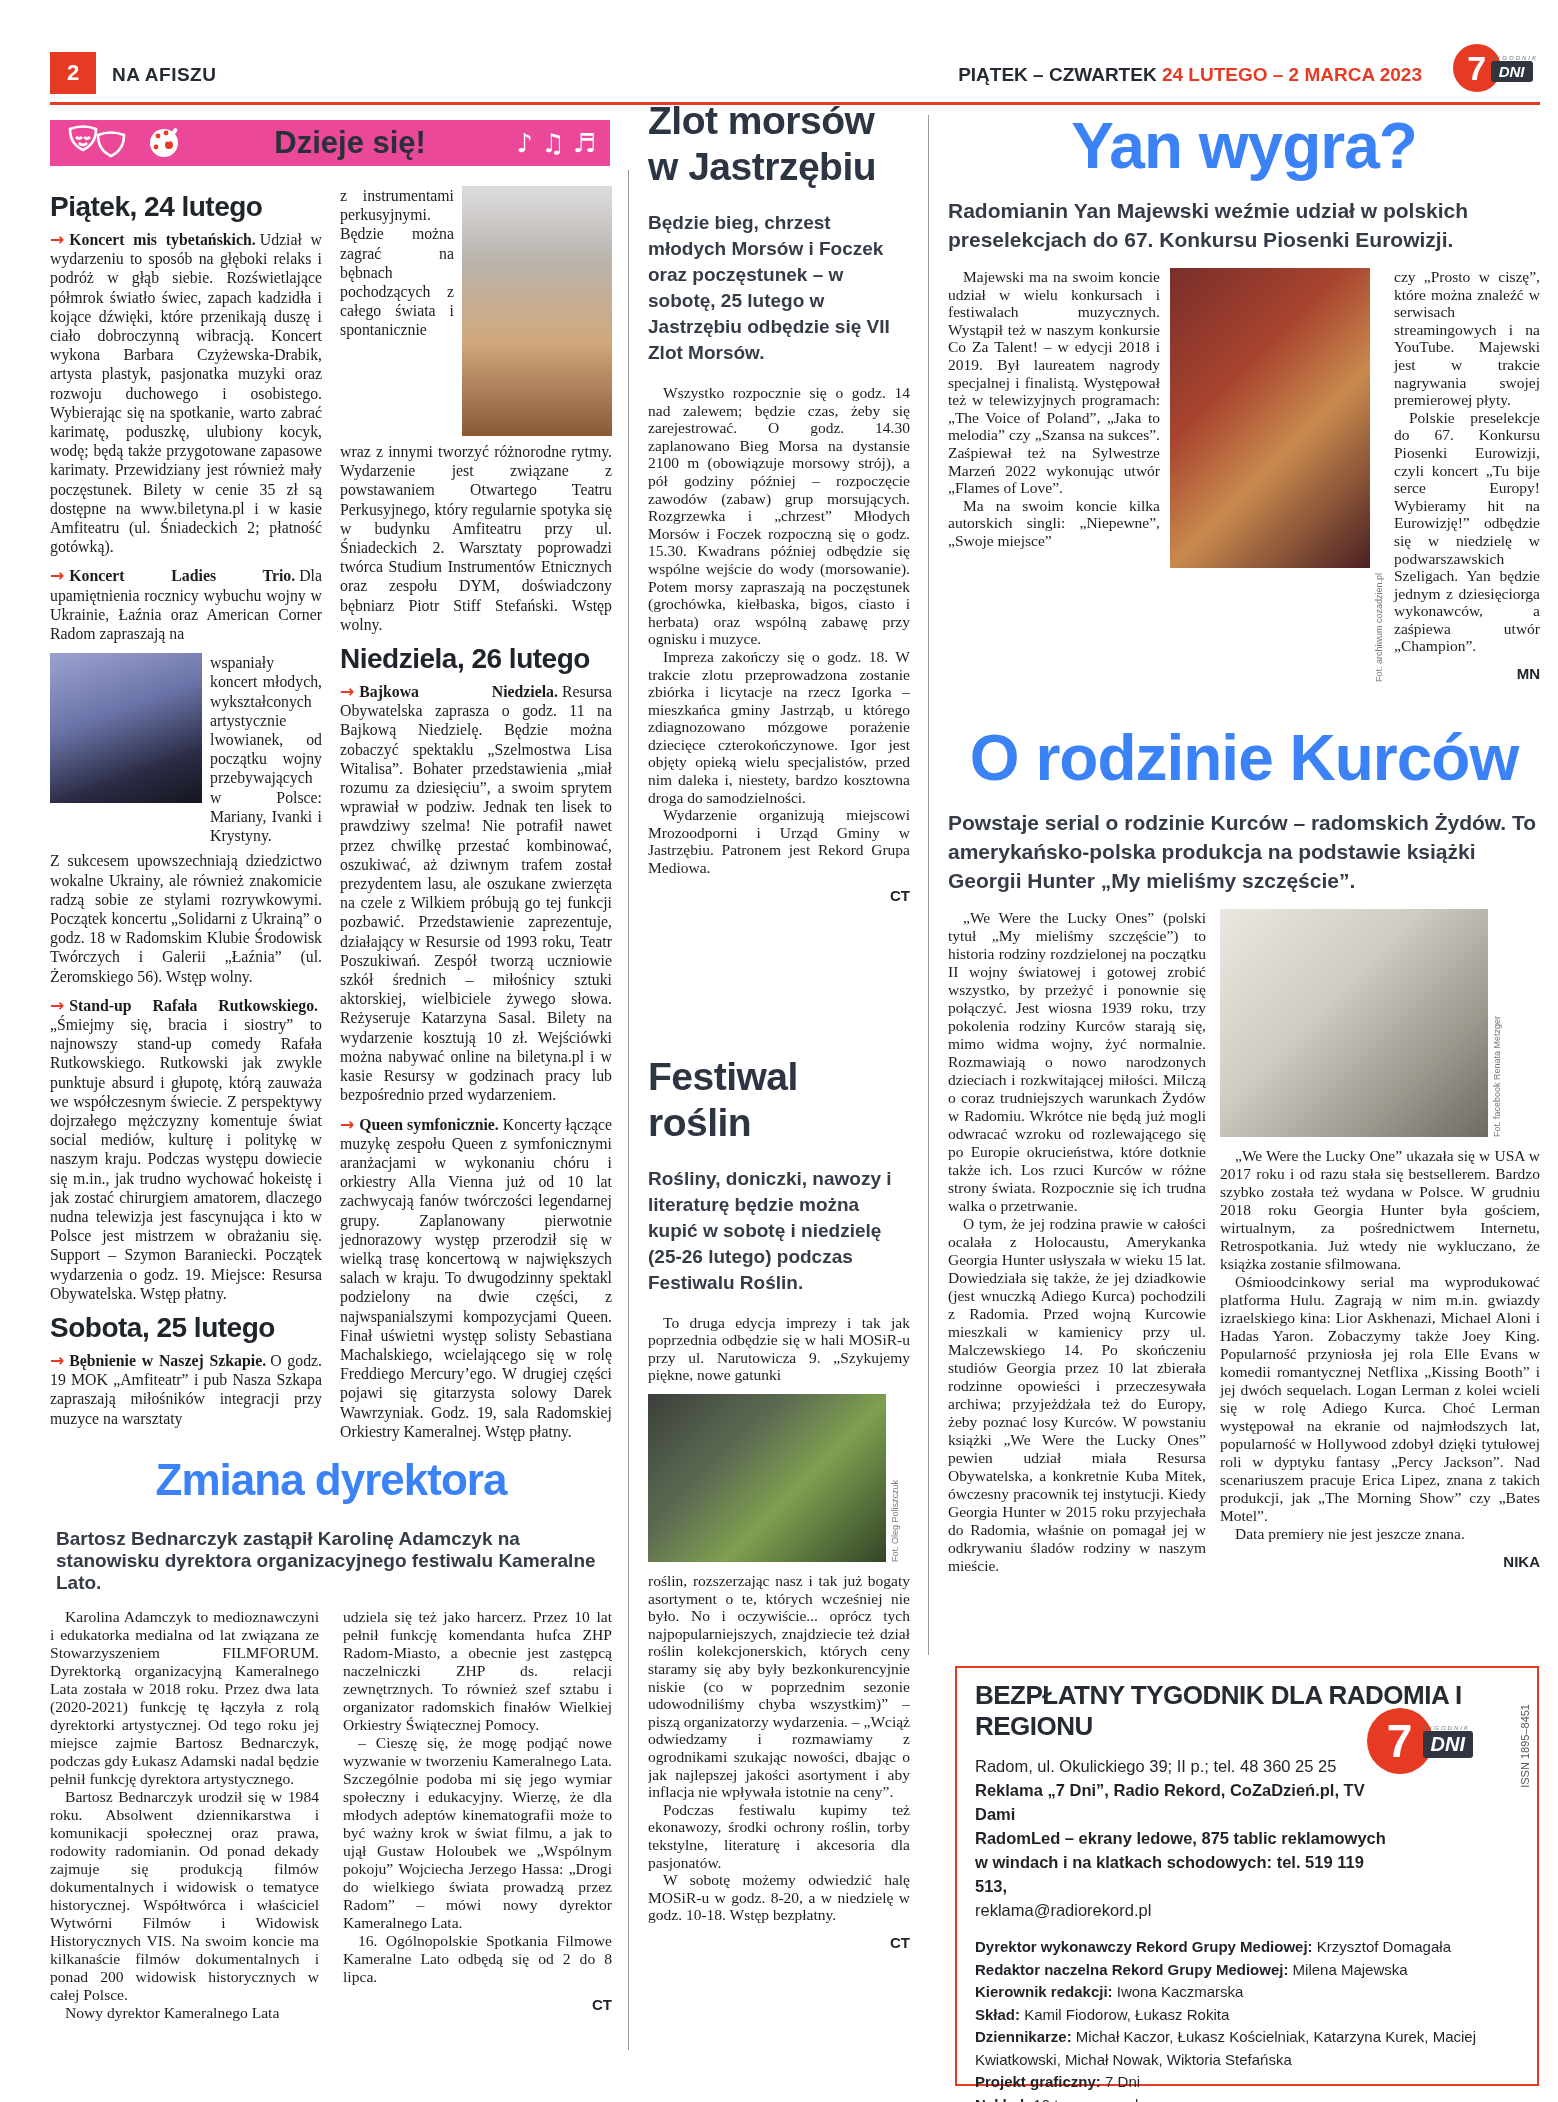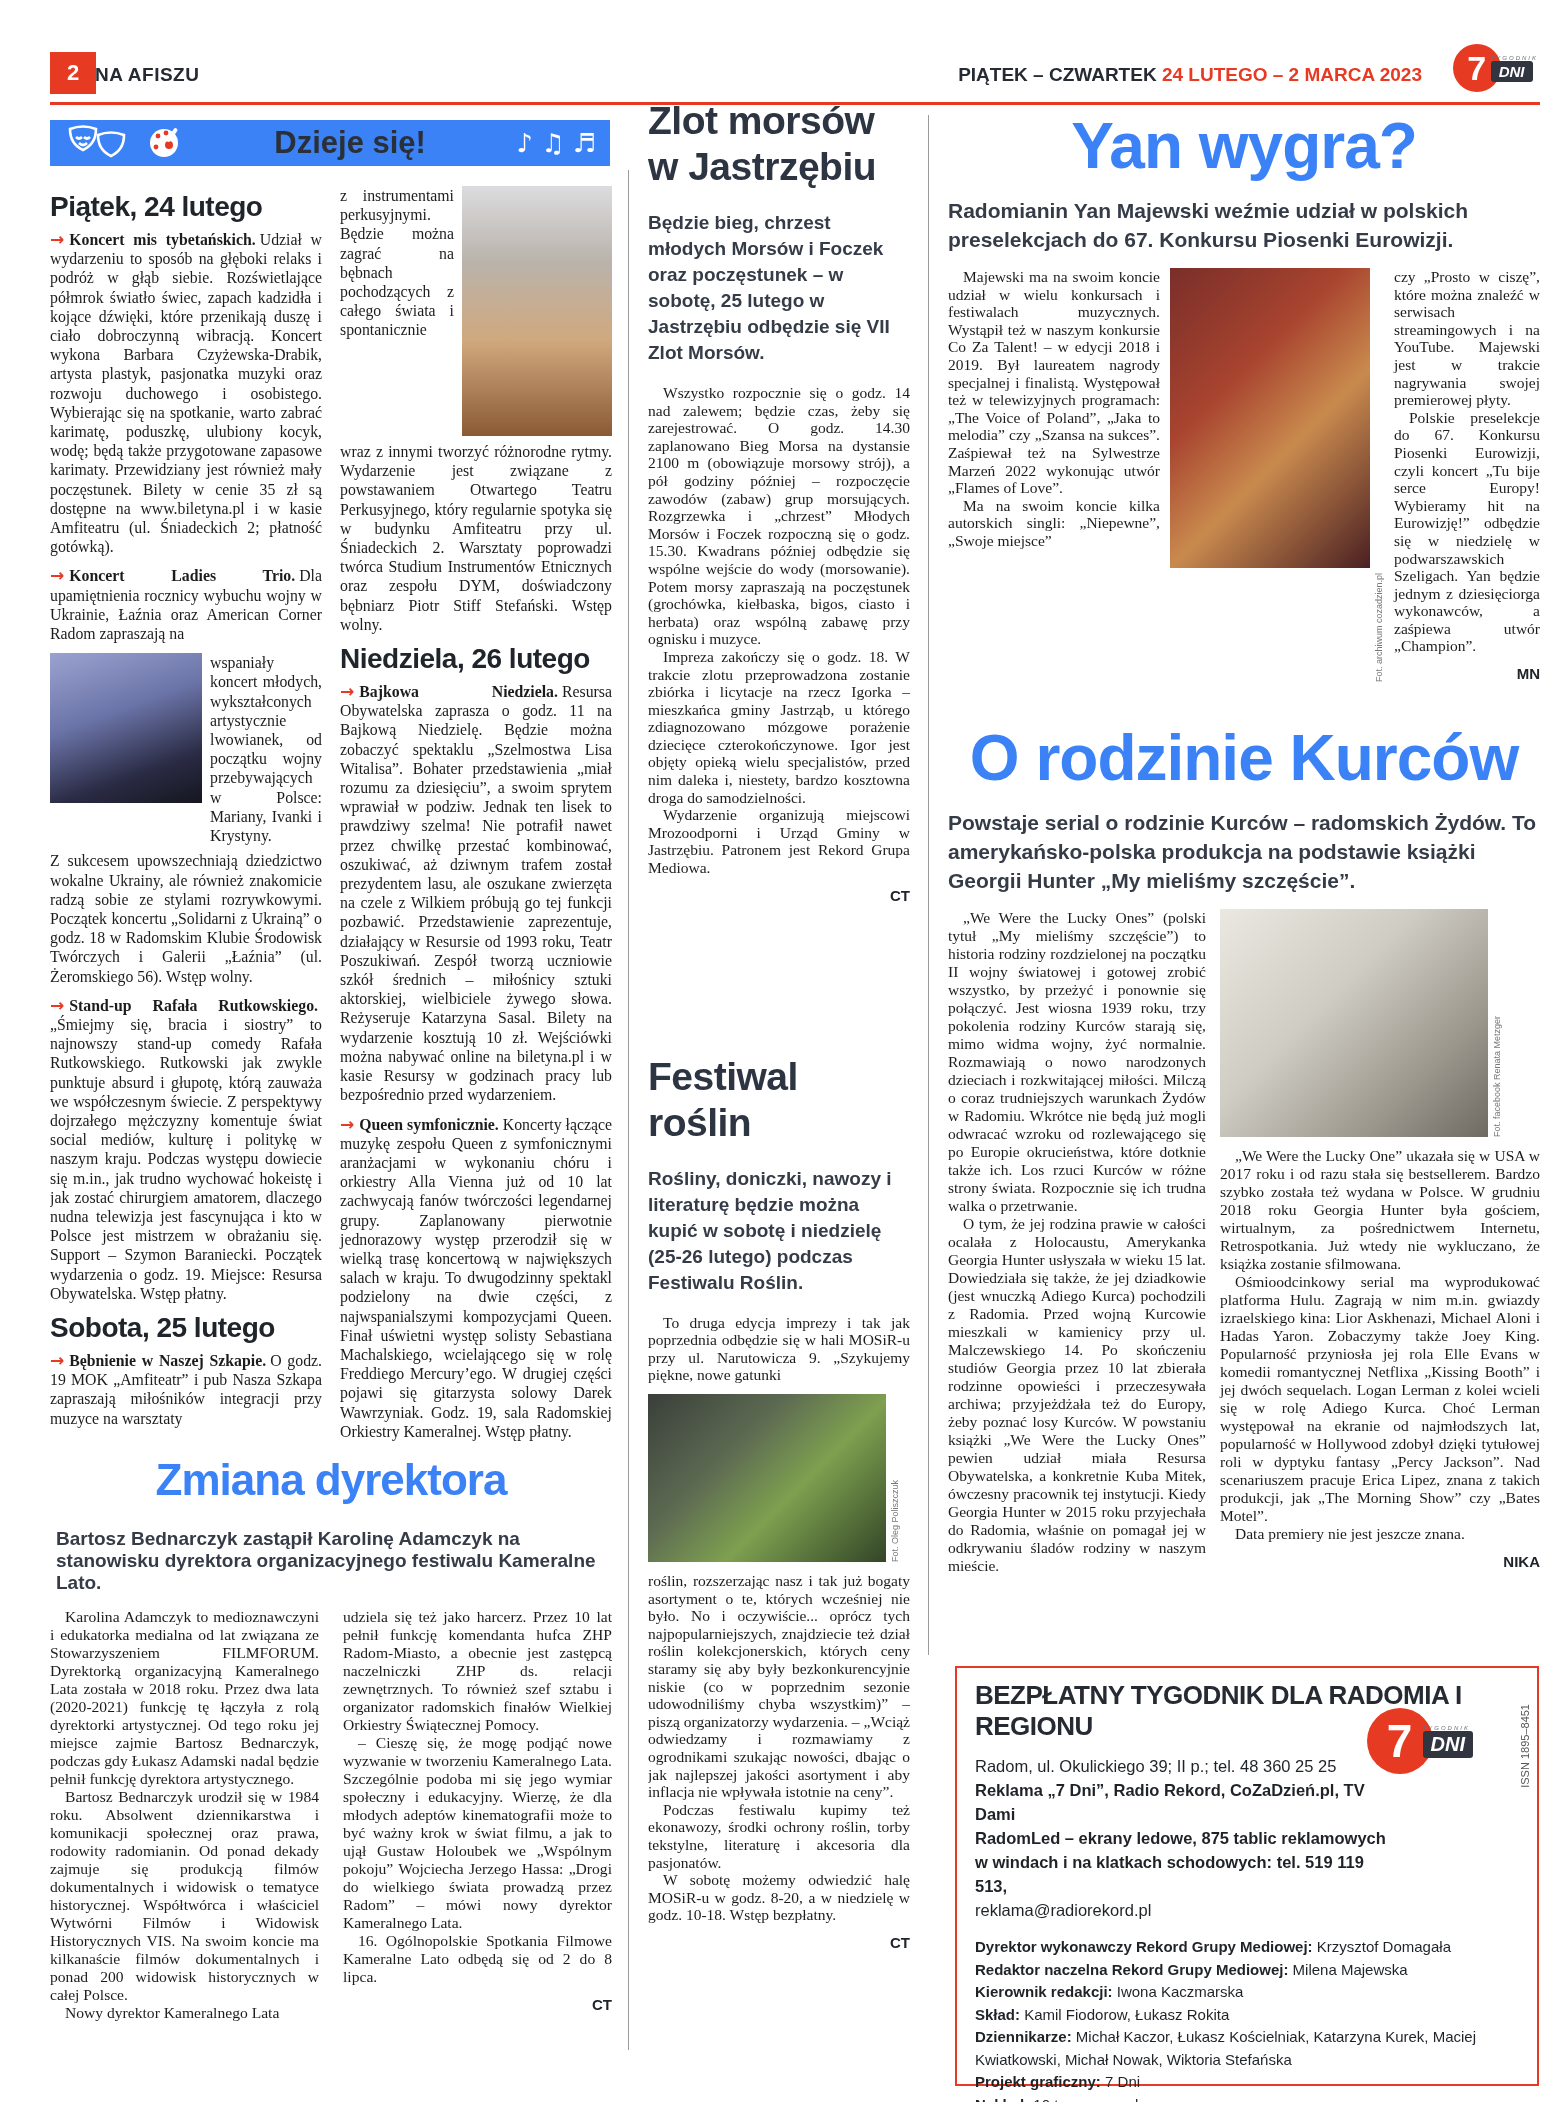--- a/index.html
+++ b/index.html
@@ -2,38 +2,38 @@
 <html><head>
 <meta charset="utf-8">
 <style>
   html,body{margin:0;padding:0;background:#ffffff;}
   .page{position:relative;width:1558px;height:2102px;background:#fff;overflow:hidden;
         font-family:"Liberation Serif",serif;color:#1c1c1c;}
   
   .pgnum{position:absolute;left:50px;top:52px;width:46px;height:42px;background:#e63a23;
          color:#fff;font-family:"Liberation Sans",sans-serif;font-weight:bold;font-size:22px;
          display:flex;align-items:center;justify-content:center;}
-  .section-label{position:absolute;left:95px;top:64px;font-family:"Liberation Sans",sans-serif;
+  .section-label{position:absolute;left:112px;top:64px;font-family:"Liberation Sans",sans-serif;
          font-weight:bold;font-size:19px;color:#262b33;letter-spacing:.5px;}
   .dates{position:absolute;right:136px;top:64px;font-family:"Liberation Sans",sans-serif;
          font-weight:bold;font-size:19px;}
   .dates .d-dark{color:#262b33;} .dates .d-red{color:#e63a23;}
   .hdr-rule{position:absolute;left:50px;right:18px;top:102px;height:3px;background:#e63a23;}
   .brand{position:absolute;right:20px;top:44px;display:flex;align-items:center;}
   .brand-circle{width:48px;height:48px;border-radius:50%;background:#e63a23;color:#fff;
          font-family:"Liberation Sans",sans-serif;font-weight:bold;font-size:34px;
          display:flex;align-items:center;justify-content:center;}
   .brand-right{margin-left:-10px;display:flex;flex-direction:column;align-items:flex-start;font-style:italic;}
   .brand-tyg{font-family:"Liberation Sans",sans-serif;font-size:6px;letter-spacing:2px;color:#6a7078;}
   .brand-dni{background:#303540;color:#fff;font-family:"Liberation Sans",sans-serif;font-weight:bold;
          font-size:15px;padding:2px 8px;border-radius:3px;}
   
   .vrule{position:absolute;width:1px;background:#9b9b9b;}
   
-  .banner{position:absolute;left:50px;top:120px;width:560px;height:46px;background:#3b82f6;
+  .banner{position:absolute;left:50px;top:120px;width:560px;height:46px;background:#ec4899;
           display:flex;align-items:center;justify-content:space-between;padding:0 14px;box-sizing:border-box;}
   .banner-title{font-family:"Liberation Sans",sans-serif;font-weight:bold;font-size:31px;color:#2a3038;}
   .banner-icons{display:flex;align-items:center;gap:10px;}
   .notes{color:#fff;font-size:26px;font-family:"DejaVu Sans",sans-serif;}
   .agenda-cols{position:absolute;left:50px;top:184px;width:562px;height:1262px;overflow:hidden;
           display:flex;gap:18px;}
   .acol{width:272px;}
   .dayhead{font-family:"Liberation Sans",sans-serif;font-weight:bold;font-size:28px;color:#20242b;
           letter-spacing:-0.5px;margin:8px 0 8px 0;line-height:30px;}
   .event{font-size:15.8px;line-height:19.2px;text-align:justify;margin:0 0 10px 0;}

